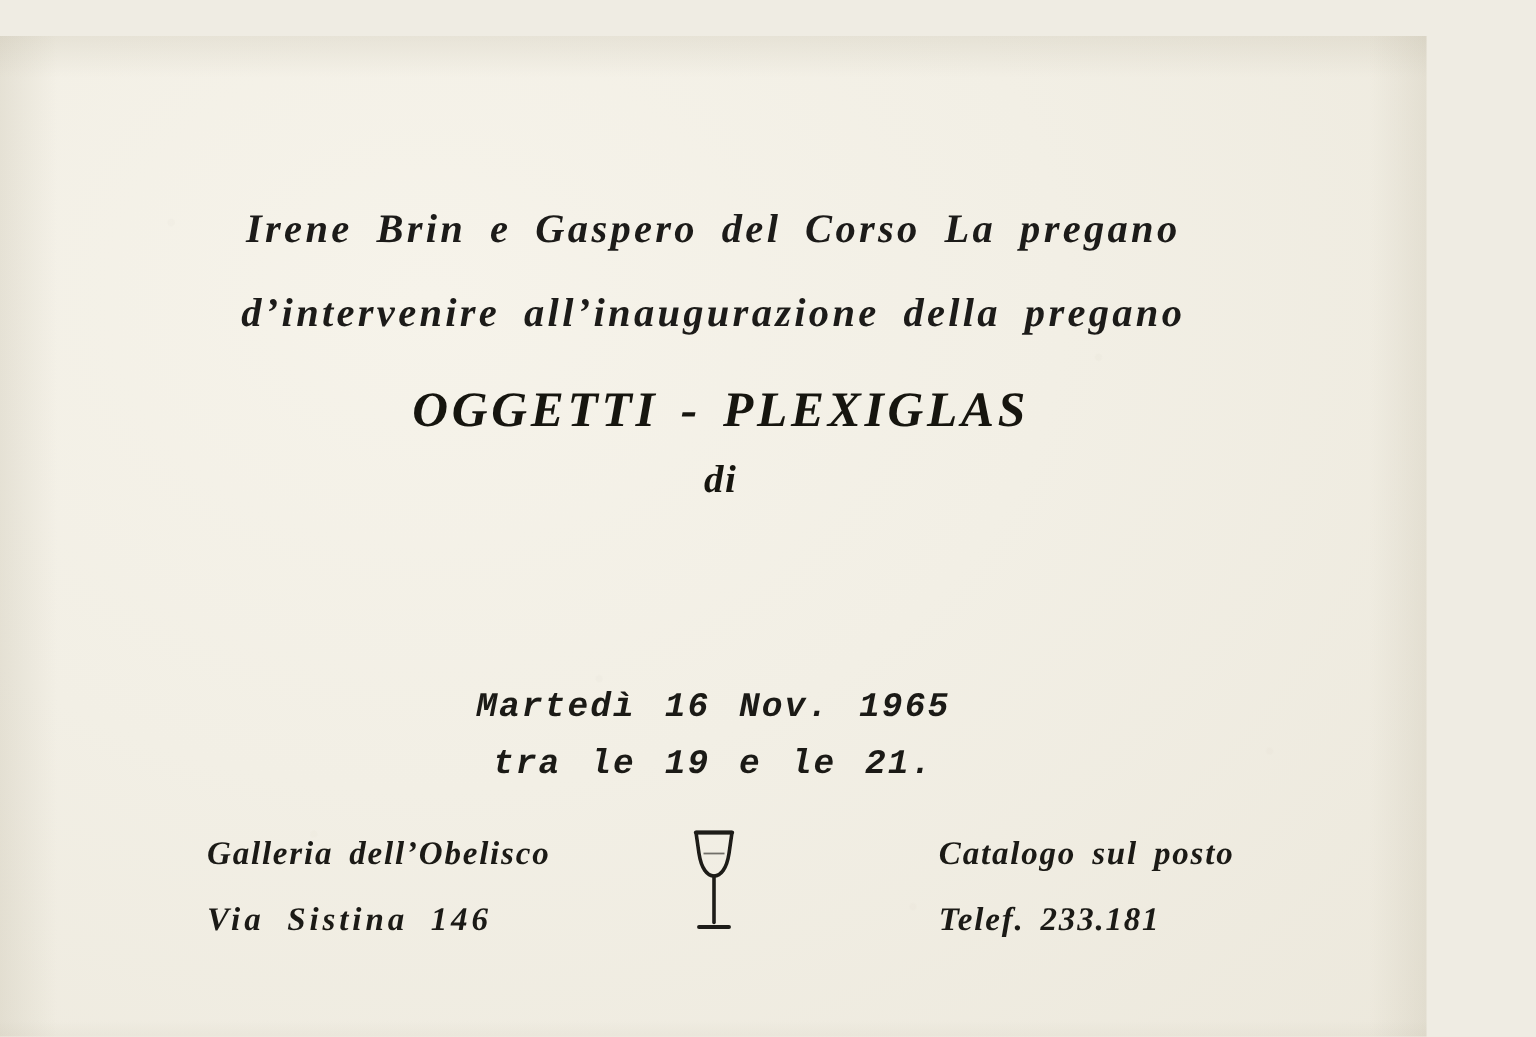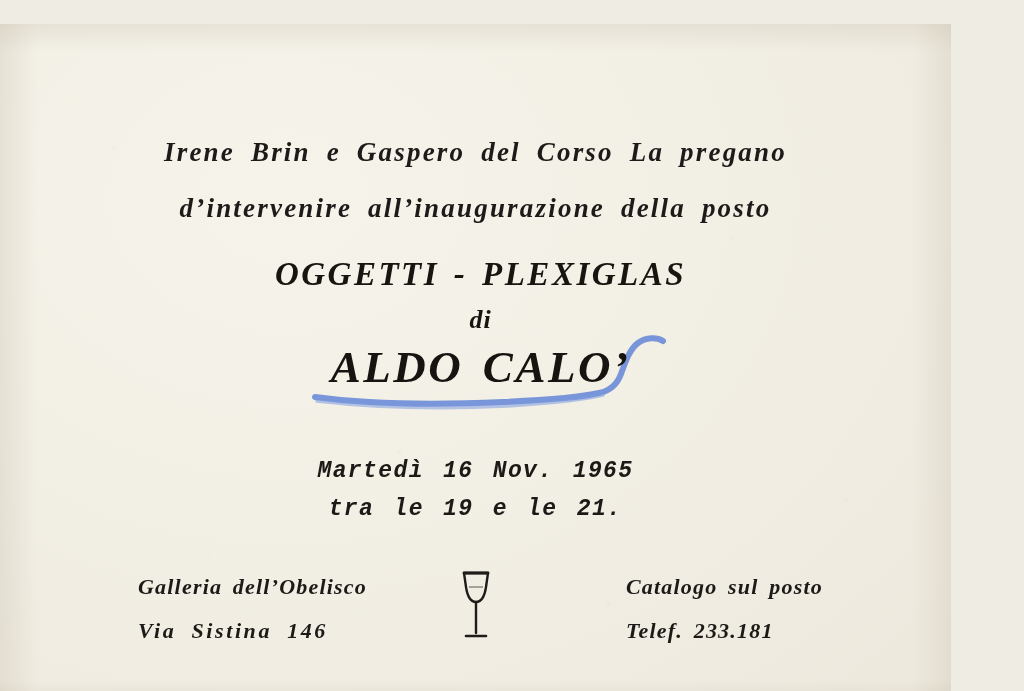--- a/index.html
+++ b/index.html
@@ -145,21 +145,21 @@
     word-spacing: 4px;
     line-height: 38px;
     white-space: nowrap;
   }
 
   
   .footer {
     position: absolute;
     left: 0;
     right: 0;
-    bottom: 60px;
+    bottom: 78px;
     height: 90px;
   }
   .footer-col {
     position: absolute;
     top: 0;
   }
   .footer-left { left: 138px; text-align: left; }
   .footer-right { right: 128px; }
   .footer-line {
     font-style: italic;
@@ -183,33 +183,26 @@
   }
 </style>
 </head>
 <body>
 
 <div id="card">
   <div class="content">
 
     <div class="invite-block">
       <div class="invite-line">Irene  Brin  e  Gaspero  del  Corso  La  pregano</div>
-      <div class="invite-line">d’intervenire  all’inaugurazione  della  posto</div>
+      <div class="invite-line">d’intervenire  all’inaugurazione  della  pregano</div>
     </div>
 
     <div class="title-block">
       <div class="exhibition-title">OGGETTI - PLEXIGLAS</div>
       <div class="di-word">di</div>
-      <div class="artist-wrap">
-        <svg class="blue-underline" viewBox="0 0 400 110" aria-hidden="true">
-          <path d="M8 72 C 60 79, 130 80, 196 77 C 240 75, 275 72, 292 68 C 302 66, 310 60, 314 49 C 319 35, 323 24, 331 18 C 339 12, 350 12, 356 16" fill="none" stroke="#5d81d6" stroke-width="6" stroke-linecap="round" stroke-linejoin="round" opacity="0.82"></path>
-          <path d="M10 76 C 70 83, 140 84, 200 81 C 245 78, 280 74, 296 70" fill="none" stroke="#7d9ae0" stroke-width="3.5" stroke-linecap="round" opacity="0.55"></path>
-        </svg>
-        <div class="artist-name">ALDO CALO’</div>
-      </div>
     </div>
 
     <div class="date-block">
       <div class="date-line">Martedì 16 Nov. 1965</div>
       <div class="date-line">tra  le  19  e  le  21.</div>
     </div>
 
     <div class="footer">
       <div class="footer-col footer-left">
         <div class="footer-line">Galleria dell’Obelisco</div>

